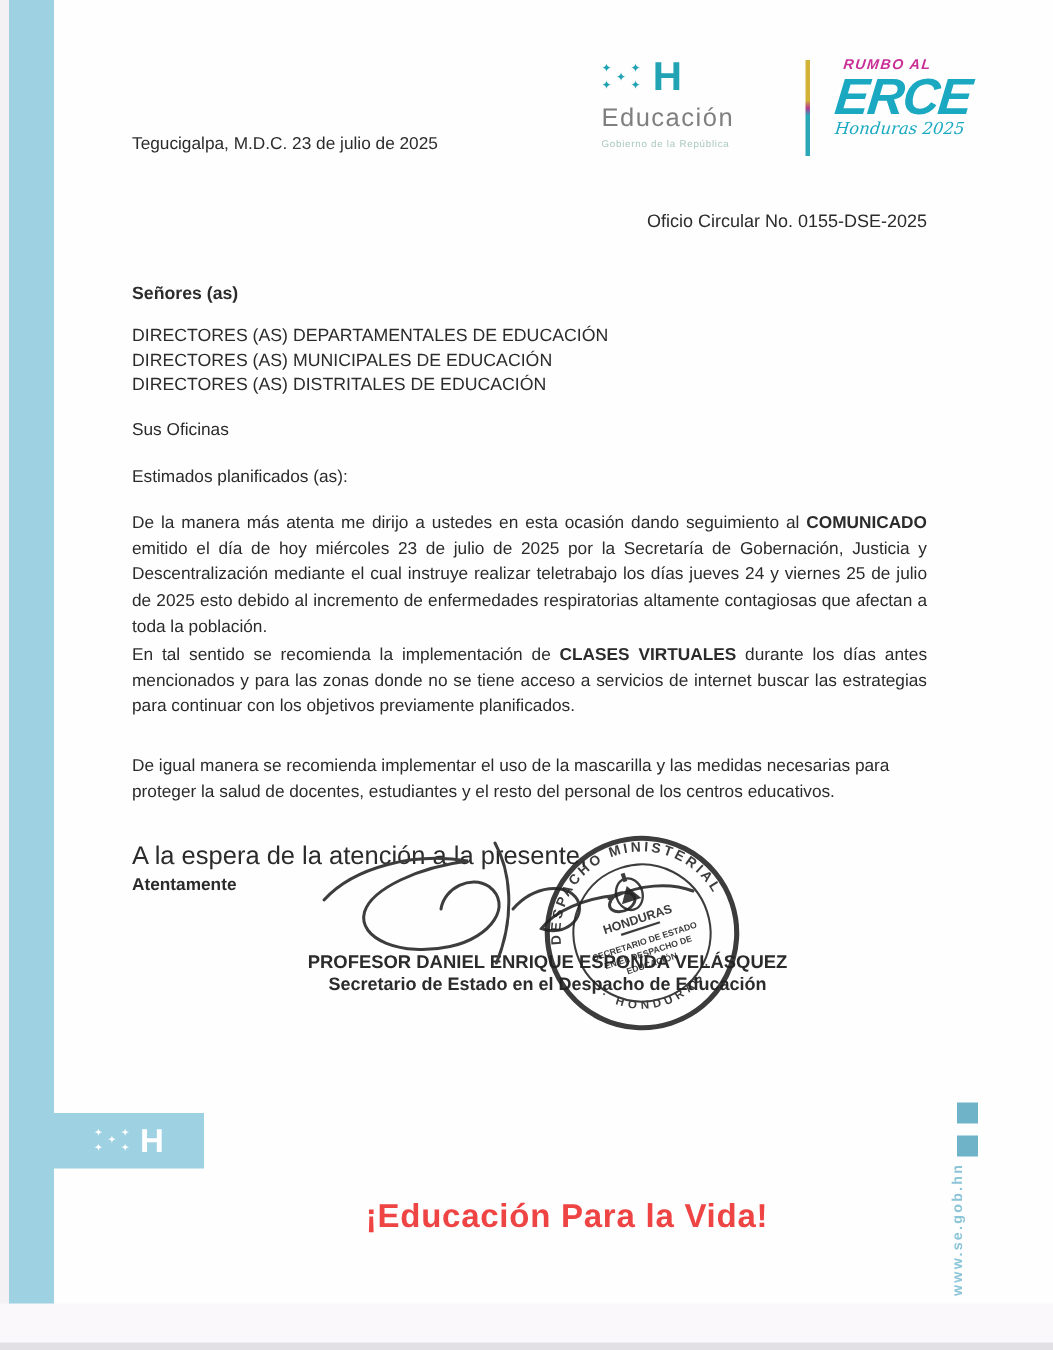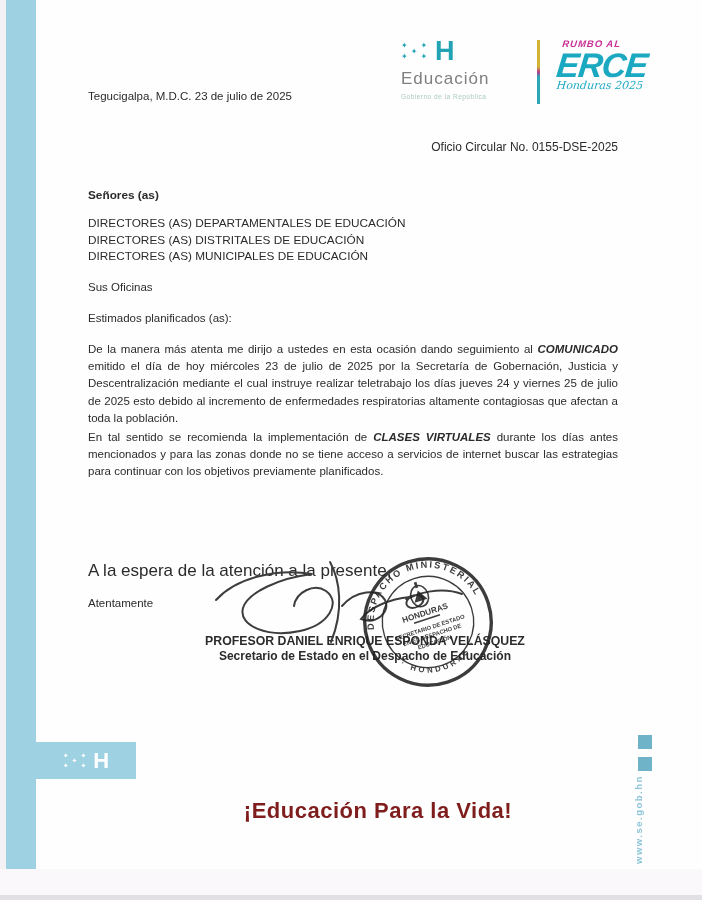--- a/index.html
+++ b/index.html
@@ -39,36 +39,36 @@
   .oficio{right:84px;top:140px;font-size:12px;font-weight:normal;}
   .salutation{left:88px;top:188px;font-size:11.8px;font-weight:bold;}
   .addr{left:88px;top:215px;font-size:11.8px;font-weight:normal;line-height:16.5px;}
   .susofi{left:88px;top:281px;font-size:11.5px;}
   .greeting{left:88px;top:312px;font-size:11.5px;}
   .para{left:88px;width:530px;font-size:11.5px;line-height:17.2px;text-align:justify;}
   .p1{top:341px;}
   .p2{top:429px;}
   .p3{top:503px;text-align:left;}
   .closing{left:88px;top:561px;font-size:17px;}
-  .vale{left:88px;top:597px;font-size:11.5px;}
+  .vale{left:88px;top:584px;font-size:11.5px;font-weight:bold;}
   .nameblock{left:100px;top:634px;width:530px;text-align:center;font-weight:bold;}
   .signer{font-size:12.3px;}
   .stitle{font-size:12px;margin-top:1px;}
-  b{font-weight:bold;font-style:italic;}
+  b{font-weight:bold;}
 
   
   .sig{left:210px;top:548px;width:260px;height:105px;z-index:3;}
   .seal{left:360px;top:554px;width:136px;height:136px;z-index:4;opacity:.88;}
 
   
   .flogo{left:36px;top:742px;width:100px;height:37px;background:#9ed1e1;
     display:flex;align-items:center;justify-content:center;}
   .flogo .hletter{color:#fff;font-size:22px;margin-left:4px;}
   .slogan{left:88px;top:798px;width:580px;text-align:center;
-    font-size:22px;font-weight:bold;color:#7f1d1d;letter-spacing:.5px;}
+    font-size:22px;font-weight:bold;color:#ef4444;letter-spacing:.5px;}
   .sq{width:14px;height:14px;background:#6fb3c9;position:absolute;left:638px;}
   .sq1{top:735px;}.sq2{top:757px;}
   .vweb{left:633px;top:772px;height:96px;width:22px;
     writing-mode:vertical-rl;transform:rotate(180deg);
     font-size:9.5px;font-weight:bold;color:#8cc5d8;letter-spacing:1.5px;text-align:center;}
 </style>
 </head>
 <body>
 
 <div class="page">
@@ -101,28 +101,29 @@
       <div class="ercesub">Honduras 2025</div>
     </div>
   </div>
 
   <div class="abs dateline">Tegucigalpa, M.D.C. 23 de julio de 2025</div>
   <div class="abs oficio">Oficio Circular No. 0155-DSE-2025</div>
   <div class="abs salutation">Señores (as)</div>
 
   <div class="abs addr">
     <div>DIRECTORES (AS) DEPARTAMENTALES DE EDUCACIÓN</div>
+    <div>DIRECTORES (AS) MUNICIPALES DE EDUCACIÓN</div>
     <div>DIRECTORES (AS) DISTRITALES DE EDUCACIÓN</div>
-    <div>DIRECTORES (AS) MUNICIPALES DE EDUCACIÓN</div>
   </div>
   <div class="abs susofi">Sus Oficinas</div>
   <div class="abs greeting">Estimados planificados (as):</div>
 
   <div class="abs para p1"><span>De la manera más atenta me dirijo a ustedes en esta ocasión dando seguimiento al </span><b>COMUNICADO</b><span> emitido el día de hoy miércoles 23 de julio de 2025 por la Secretaría de Gobernación, Justicia y Descentralización mediante el cual instruye realizar teletrabajo los días jueves 24 y viernes 25 de julio de 2025 esto debido al incremento de enfermedades respiratorias altamente contagiosas que afectan a toda la población.</span></div>
   <div class="abs para p2"><span>En tal sentido se recomienda la implementación de </span><b>CLASES VIRTUALES</b><span> durante los días antes mencionados y para las zonas donde no se tiene acceso a servicios de internet buscar las estrategias para continuar con los objetivos previamente planificados.</span></div>
+  <div class="abs para p3"><span>De igual manera se recomienda implementar el uso de la mascarilla y las medidas necesarias para proteger la salud de docentes, estudiantes y el resto del personal de los centros educativos.</span><b></b><span></span></div>
 
   <div class="abs closing">A la espera de la atención a la presente,</div>
   <div class="abs vale">Atentamente</div>
 
   <div class="abs nameblock">
     <div class="signer">PROFESOR DANIEL ENRIQUE ESPONDA VELÁSQUEZ</div>
     <div class="stitle">Secretario de Estado en el Despacho de Educación</div>
   </div>
 
   <svg class="abs sig" viewBox="0 0 260 105">

